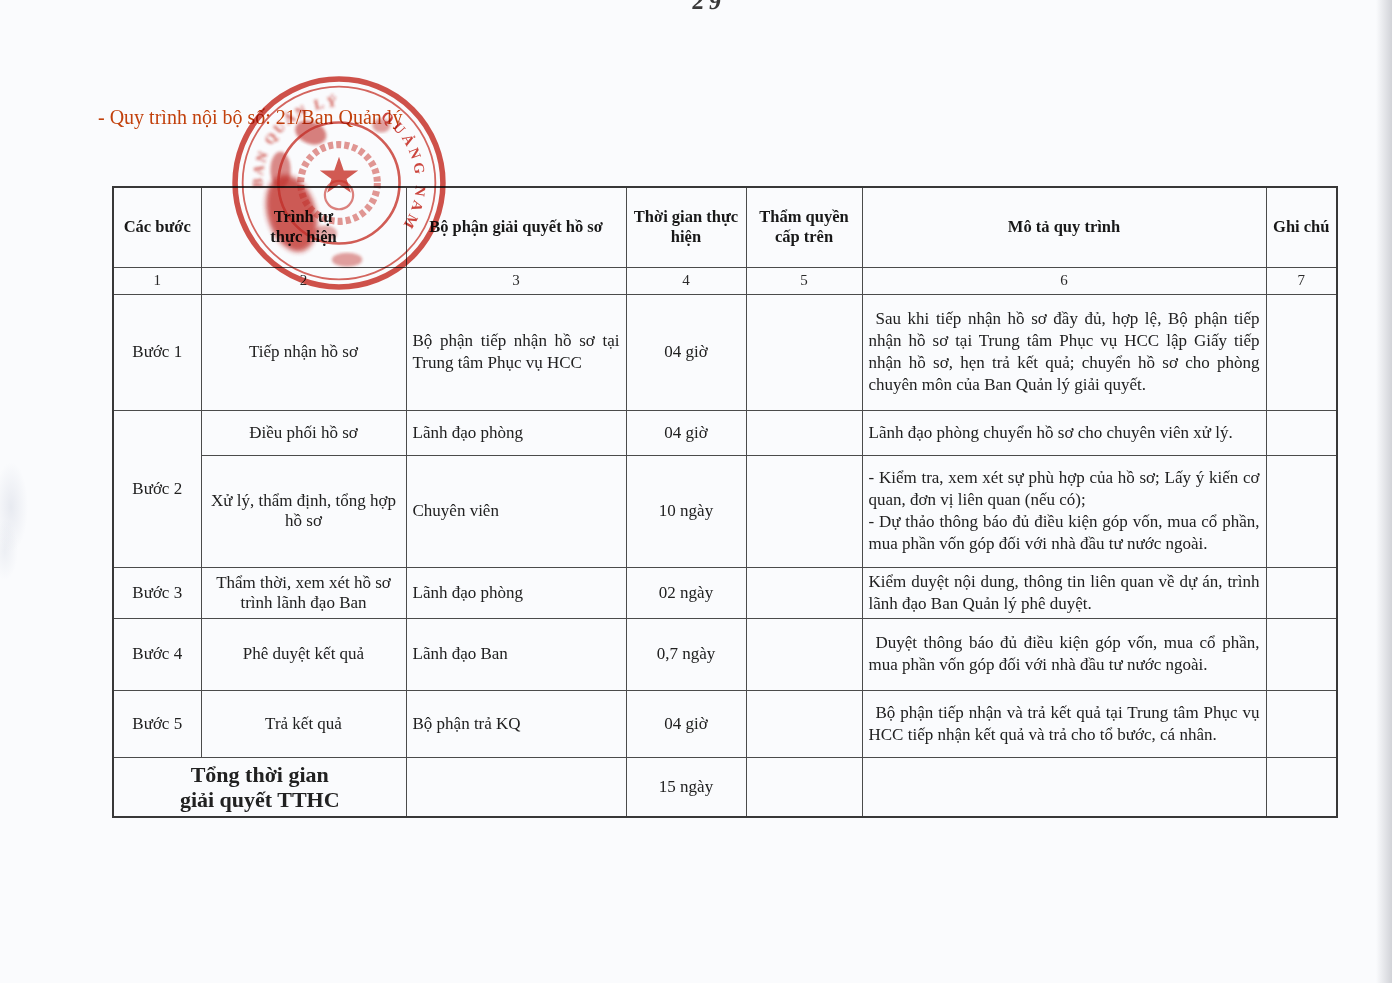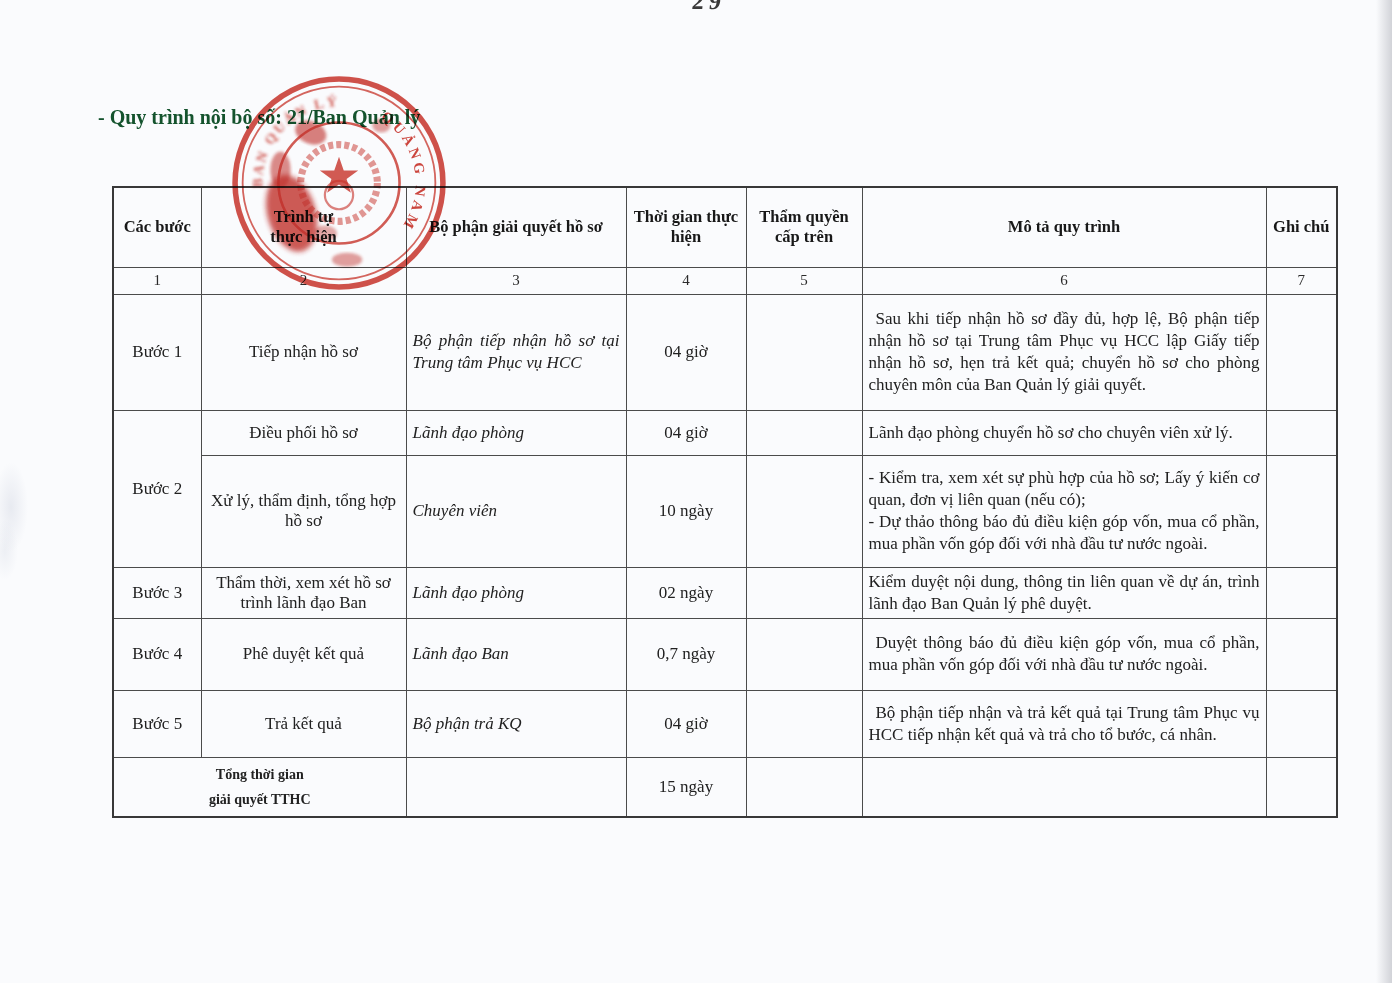--- a/index.html
+++ b/index.html
@@ -17,21 +17,21 @@
     overflow:hidden;
   }
   .pagenum-clip span{
     display:inline-block;
     font-size:24px;font-weight:bold;letter-spacing:5px;color:#3a3a3a;
     transform:translateY(-12px) skewX(-6deg);
   }
   
   .doc-header{
     position:absolute;left:98px;top:102px;width:1236px;
-    font-size:20px;font-weight:bold;line-height:31px;color:#14532d;
+    font-size:20px;font-weight:normal;line-height:31px;color:#c2410c;
     text-align:justify;
   }
   .doc-header .hline{margin:0;}
   
   table.proc{
     position:absolute;left:112px;top:186px;width:1224px;
     border-collapse:collapse;table-layout:fixed;
     border:2.5px solid #383838;
     font-size:17px;color:#212121;
   }
@@ -46,26 +46,26 @@
     padding:2px 3px;
   }
   .nums td{font-size:15px;text-align:center;padding:0 2px;color:#2a2a2a;}
   .c{text-align:center;}
   .pre{white-space:pre-line;}
   .desc{
     vertical-align:top;text-align:justify;
     padding:3px 8px 2px 10px;line-height:21.8px;
   }
   .ind{text-indent:7px;}
-  .unitcell{text-align:justify;padding:2px 8px;line-height:22px;font-style:italic;}
+  .unitcell{text-align:justify;padding:2px 8px;line-height:22px;}
   .padt4{vertical-align:top;padding-top:6px;}
   .padt8{vertical-align:top;padding-top:12px;}
   .padt22{vertical-align:top;padding-top:24px;}
   .bold{font-weight:normal;}
-  .total-label{font-weight:bold;font-size:14px;text-align:center;line-height:25px;}
+  .total-label{font-weight:bold;font-size:22px;text-align:center;line-height:25px;}
   
   .seal{
     position:absolute;left:228px;top:72px;width:222px;height:222px;
     mix-blend-mode:multiply;opacity:.95;pointer-events:none;z-index:5;
   }
   
   .scan-shadow-right{
     position:absolute;right:0;top:0;bottom:0;width:16px;
     background:linear-gradient(to right,rgba(148,150,160,0),rgba(148,150,160,.40));
   }

